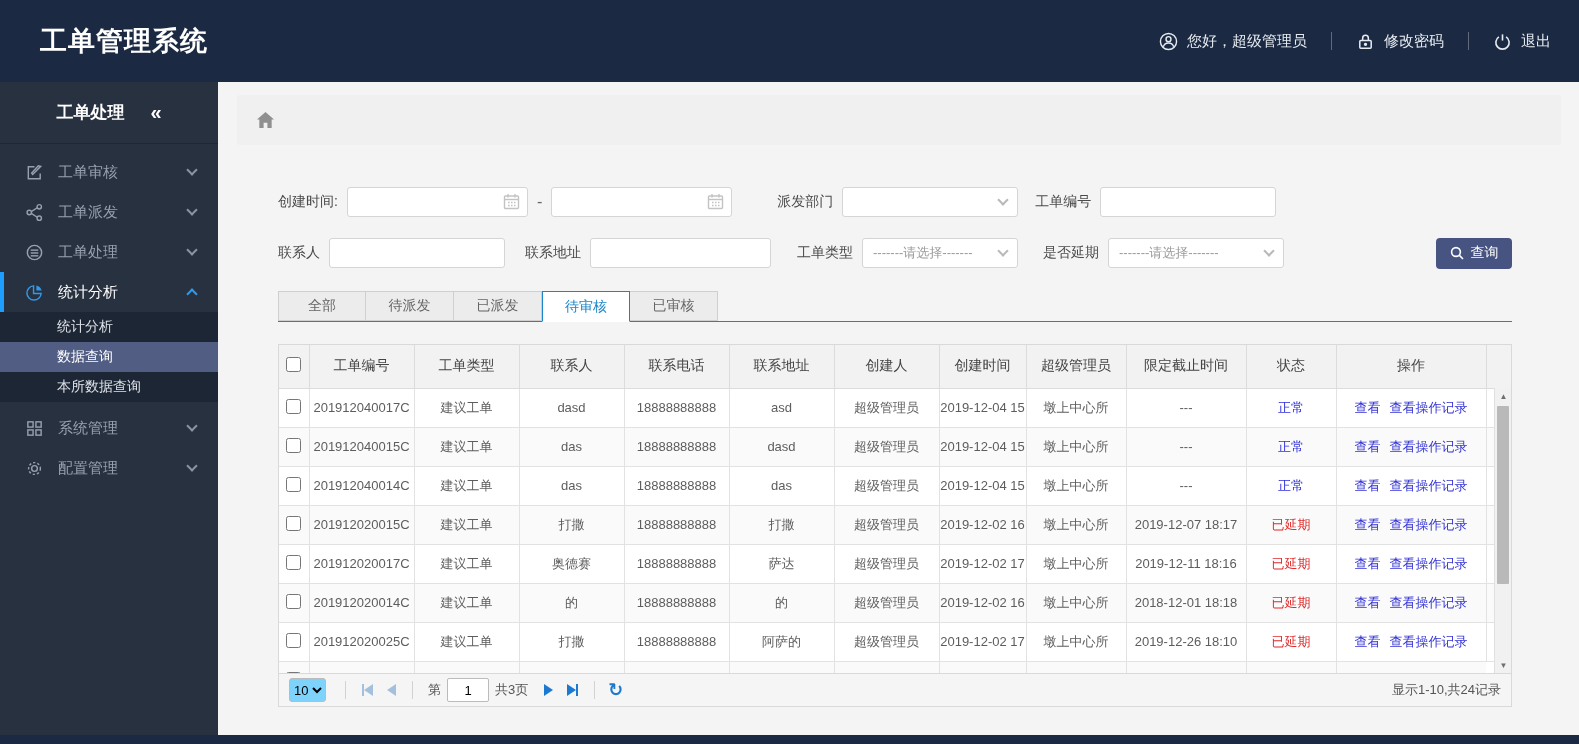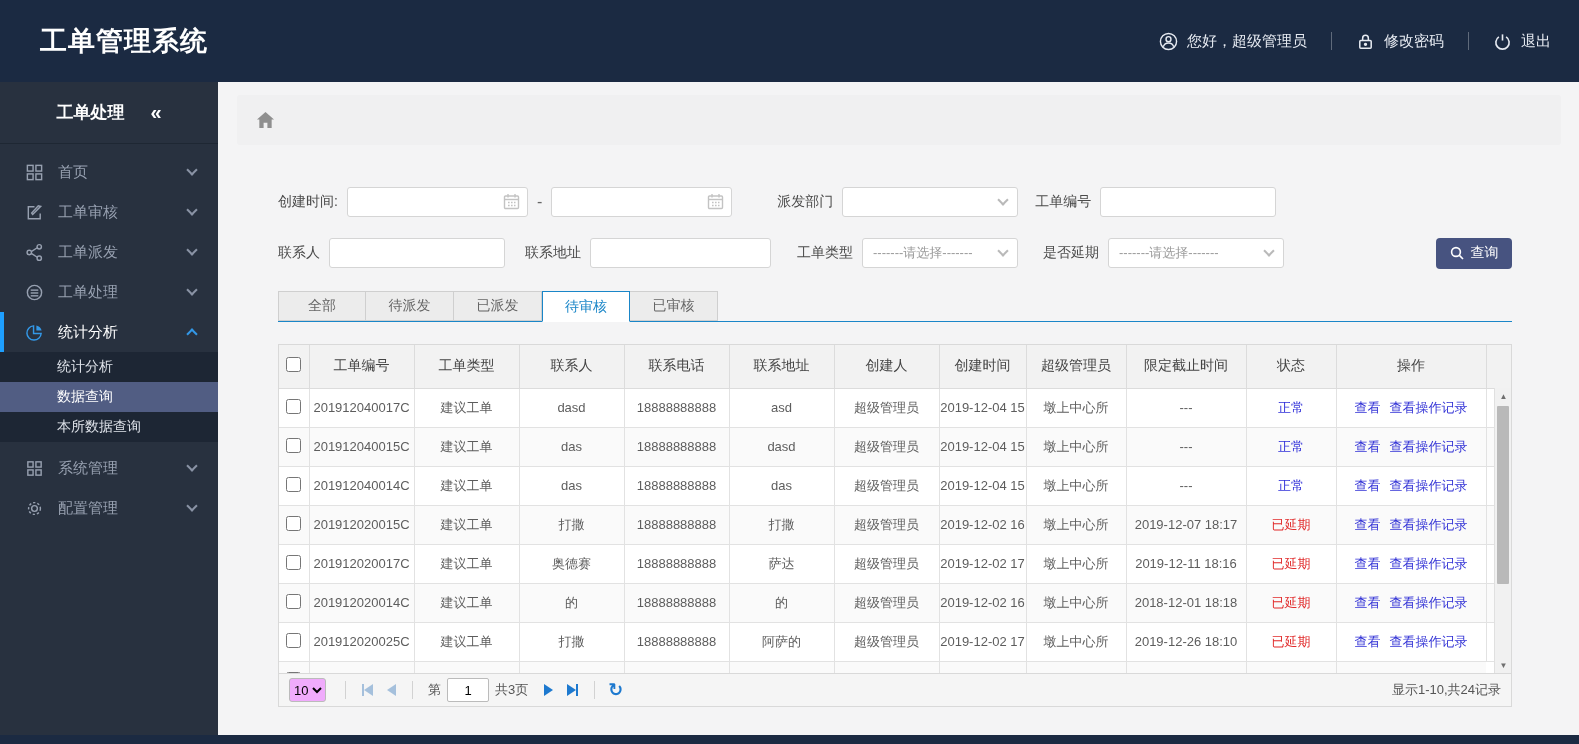--- a/index.html
+++ b/index.html
@@ -73,21 +73,21 @@
   .cb { width:15px; height:15px; cursor:pointer; }
 
   
   .vscroll { position:absolute; right:0; top:43px; width:17px; height:285px; background:#f1f1f1; border-left:1px solid #e0e0e0; }
   .vs-arrow { position:absolute; left:0; width:17px; height:16px; display:flex; align-items:center; justify-content:center; color:#6f6f6f; font-size:8px; }
   .vs-up { top:0; } .vs-down { bottom:0; }
   .vs-thumb { position:absolute; left:2px; width:12px; top:18px; height:178px; background:#b9b9b9; border-radius:1px; }
 
   
   .pager { height:33px; background:#f5f5f5; border-top:1px solid #d9d9d9; display:flex; align-items:center; padding:0 10px; font-size:13px; color:#555; }
-  .pg-select { height:24px; border:1px solid #bbb; border-radius:3px; background:#f0abfc; font-size:13px; margin-right:10px; outline:none; }
+  .pg-select { height:24px; border:1px solid #bbb; border-radius:3px; background:#7dd3fc; font-size:13px; margin-right:10px; outline:none; }
   .pg-sep { width:1px; height:18px; background:#d2d2d2; margin:0 9px; }
   .pg-btn { display:flex; align-items:center; margin:0 7px; cursor:pointer; }
   .tri-l { width:0; height:0; border-top:6px solid transparent; border-bottom:6px solid transparent; border-right:9px solid currentColor; }
   .tri-r { width:0; height:0; border-top:6px solid transparent; border-bottom:6px solid transparent; border-left:9px solid currentColor; }
   .pg-bar { width:2px; height:12px; background:currentColor; }
   .pg-disabled { color:#a5c0dc; }
   .pg-enabled { color:#1d79cf; }
   .pg-num { width:42px; height:24px; border:1px solid #bbb; border-radius:2px; text-align:center; font-size:13px; margin:0 6px; background:#fff; outline:none; }
   .pg-label { margin-left:6px; }
   .refresh-glyph { font-size:18px; font-weight:bold; color:#1d79cf; cursor:pointer; margin-left:4px; }
@@ -131,30 +131,20 @@
   </div>
 </div>
 
 <div class="sidebar">
   <div class="nav-title">
     <span>工单处理</span>
     <span class="collapse-glyph">«</span>
   </div>
   <div class="menu">
 
-    <div class="side-item">
-      <svg class="si-icon" viewBox="0 0 20 20" fill="none" stroke="#97a0b0" stroke-width="1.5">
-        <rect x="2.5" y="2.5" width="6" height="6"></rect>
-          <rect x="11.5" y="2.5" width="6" height="6"></rect>
-          <rect x="2.5" y="11.5" width="6" height="6"></rect>
-          <rect x="11.5" y="11.5" width="6" height="6"></rect>
-      </svg>
-      <span class="si-label">首页</span>
-      <span class="chev"></span>
-    </div>
 
     <div class="side-item">
       <svg class="si-icon" viewBox="0 0 20 20" fill="none" stroke="#97a0b0" stroke-width="1.5">
         <path d="M16 11 v5.5 H3.5 V4 H10"></path>
           <path d="M8 12 L16.5 3.5 L14 3 L7 10.5 Z"></path>
       </svg>
       <span class="si-label">工单审核</span>
       <span class="chev"></span>
     </div>
 

